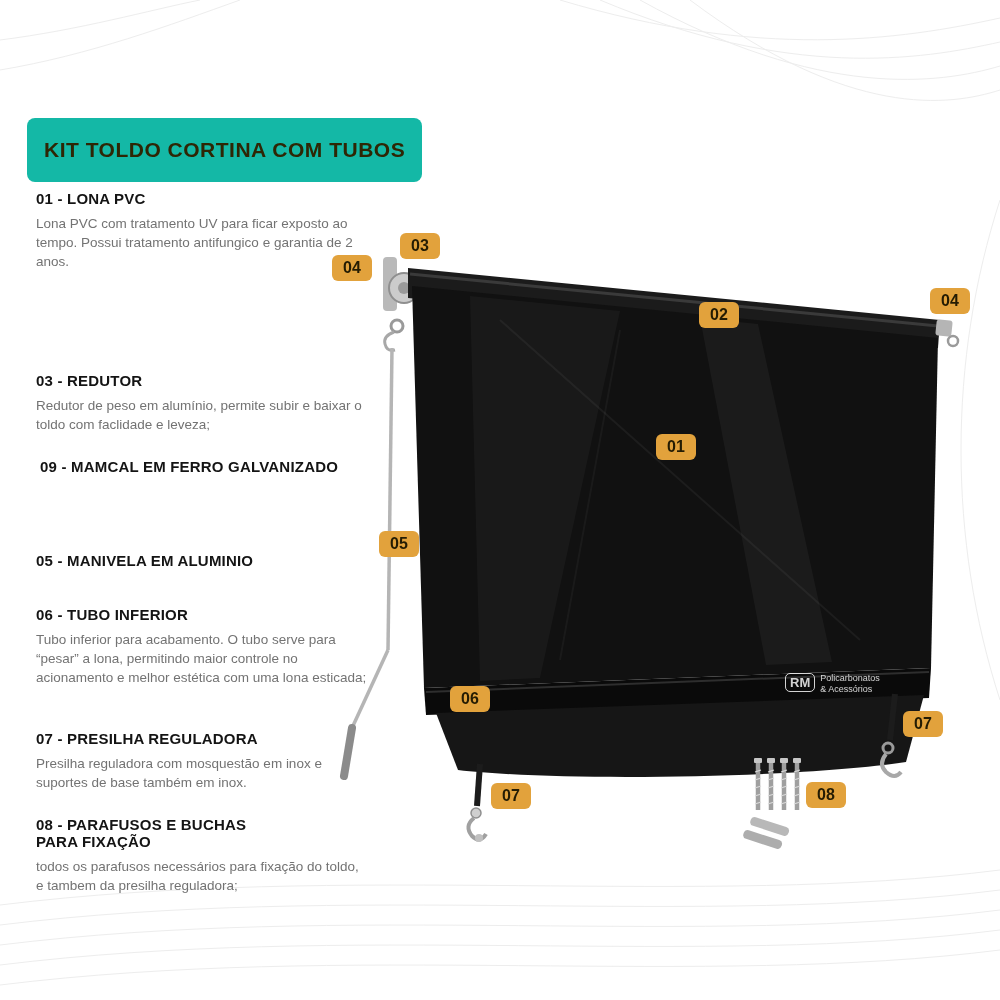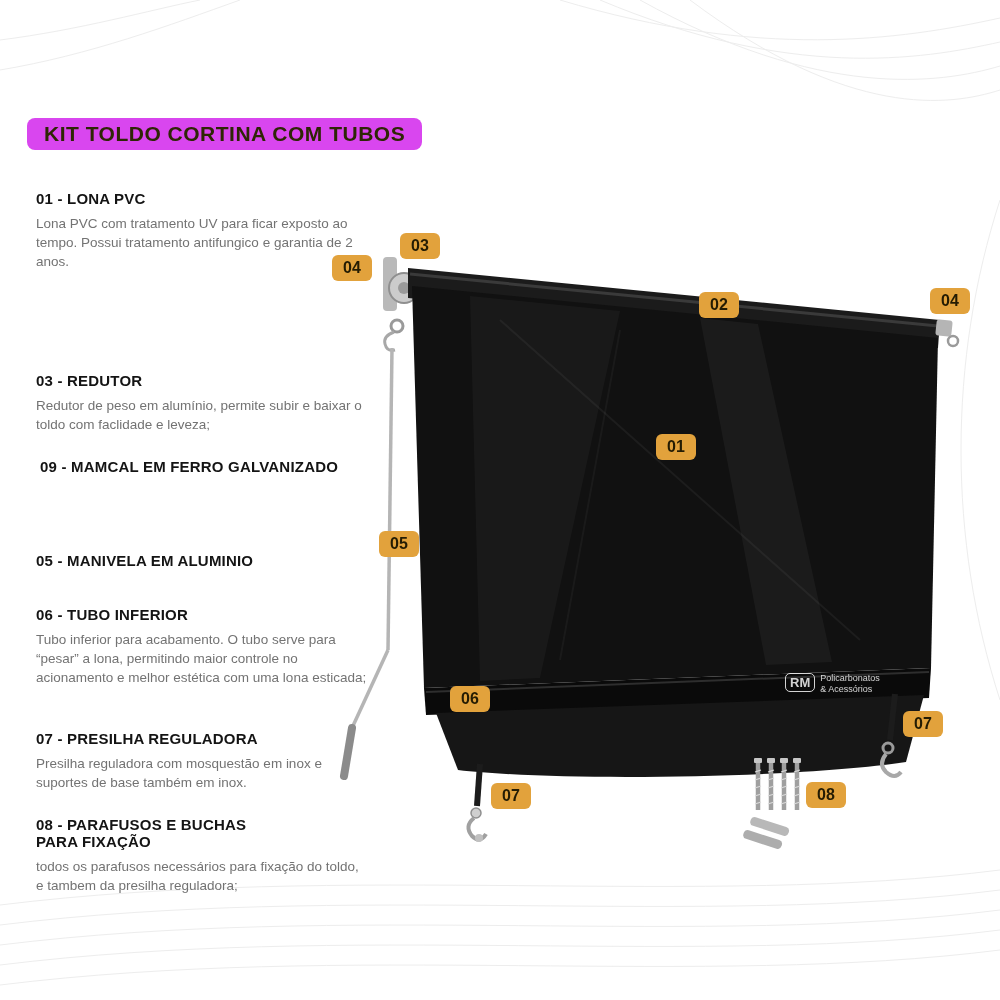--- a/index.html
+++ b/index.html
@@ -4,37 +4,37 @@
 <style>
   html,body { margin:0; padding:0; background:#ffffff; }
   .canvas {
     position:relative; width:1000px; height:1000px; background:#ffffff;
     overflow:hidden; font-family:"Liberation Sans", sans-serif;
   }
   svg.illustration { position:absolute; left:0; top:0; }
 
   .title-badge {
     position:absolute; left:27px; top:118px;
-    background:#d946ef; color:#2E2605;
+    background:#14b8a6; color:#2E2605;
     font-size:21px; font-weight:bold; letter-spacing:.5px;
-    padding:4px 17px; border-radius:8px; white-space:nowrap;
+    padding:20px 17px; border-radius:8px; white-space:nowrap;
   }
 
   .section { position:absolute; left:36px; width:332px; }
   .section h3 { margin:0 0 7px 0; font-size:15px; font-weight:bold; color:#141414; letter-spacing:.2px; }
   .section p  { margin:0; font-size:13.5px; line-height:1.42; color:#737373; }
   .section.s8 h3 { width:250px; }
 
   .num-badge {
     position:absolute; background:#E2A23C; color:#241C03;
     font-weight:bold; font-size:16px; padding:4px 11px; border-radius:6px;
   }
   .b03 { left:400px; top:233px; }
   .b04l{ left:332px; top:255px; }
-  .b02 { left:699px; top:292px; }
+  .b02 { left:699px; top:302px; }
   .b04r{ left:930px; top:288px; }
   .b01 { left:656px; top:434px; }
   .b05 { left:351px; top:531px;margin-left:28px; }
   .b06 { left:450px; top:686px; }
   .b07l{ left:491px; top:783px; }
   .b07r{ left:903px; top:711px; }
   .b08 { left:806px; top:782px; }
 
   .wm {
     position:absolute; left:785px; top:673px;

